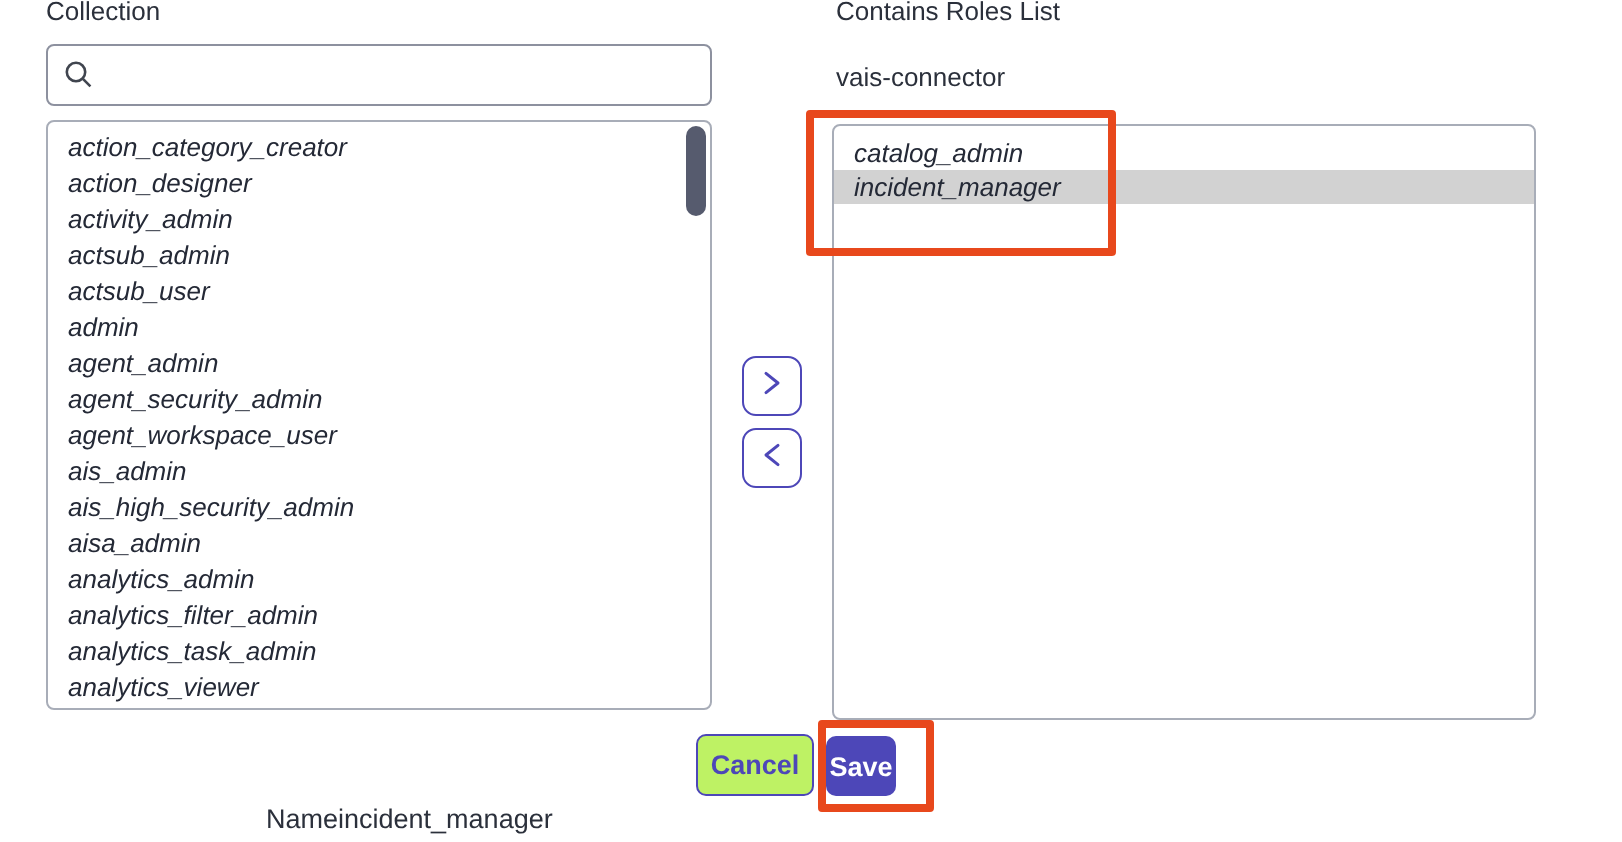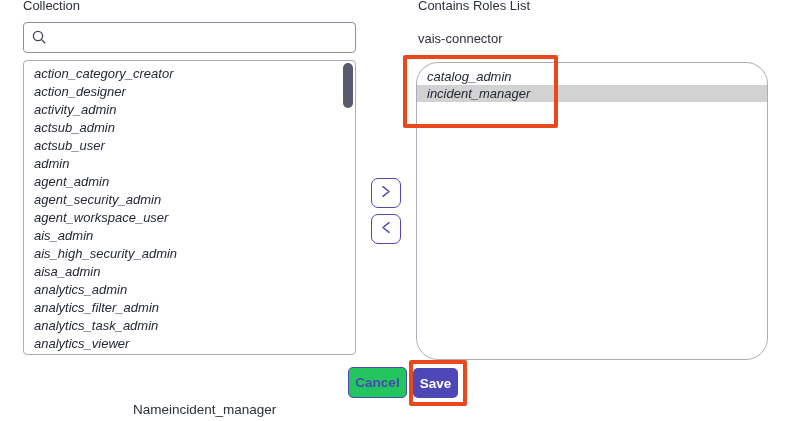--- a/index.html
+++ b/index.html
@@ -59,21 +59,21 @@
   .listbox {
     position: absolute;
     background: #fff;
     border: 1px solid var(--border);
     border-radius: 4px;
     overflow: hidden;
     font-size: 13px;
     font-style: italic;
   }
   #left-list  { left: 23px;  top: 60px; width: 333px; height: 295px; padding-top: 4px; line-height: 18px; }
-  #right-list { left: 416px; top: 62px; width: 352px; height: 298px; padding-top: 5px; line-height: 17px; border-radius: 22px; }
+  #right-list { left: 416px; top: 62px; width: 352px; height: 298px; padding-top: 5px; line-height: 17px; }
   .list-item { padding: 0 10px; white-space: nowrap; }
   .list-item.selected { background: var(--selection); }
 
   .scroll-thumb {
     position: absolute;
     top: 2px; right: 2px;
     width: 10px; height: 45px;
     border-radius: 5px;
     background: var(--scrollbar);
   }
@@ -111,26 +111,26 @@
     font-weight: bold;
     font-size: 13.5px;
     border-radius: 5px;
     cursor: pointer;
     display: flex;
     align-items: center;
     justify-content: center;
   }
   #cancel-button {
     left: 348px; top: 367px; width: 59px; height: 31px;
-    background: #22c55e;
+    background: #bef264;
     border: 1.5px solid var(--accent);
     color: var(--accent);
   }
   #save-button {
-    left: 413px; top: 368px; width: 45px; height: 30px;
+    left: 413px; top: 368px; width: 35px; height: 30px;
     background: var(--accent);
     border: none;
     color: #ffffff;
   }
 
   .name-row {
     position: absolute;
     left: 133px; top: 402px;
     font-size: 13.5px;
     display: flex;

